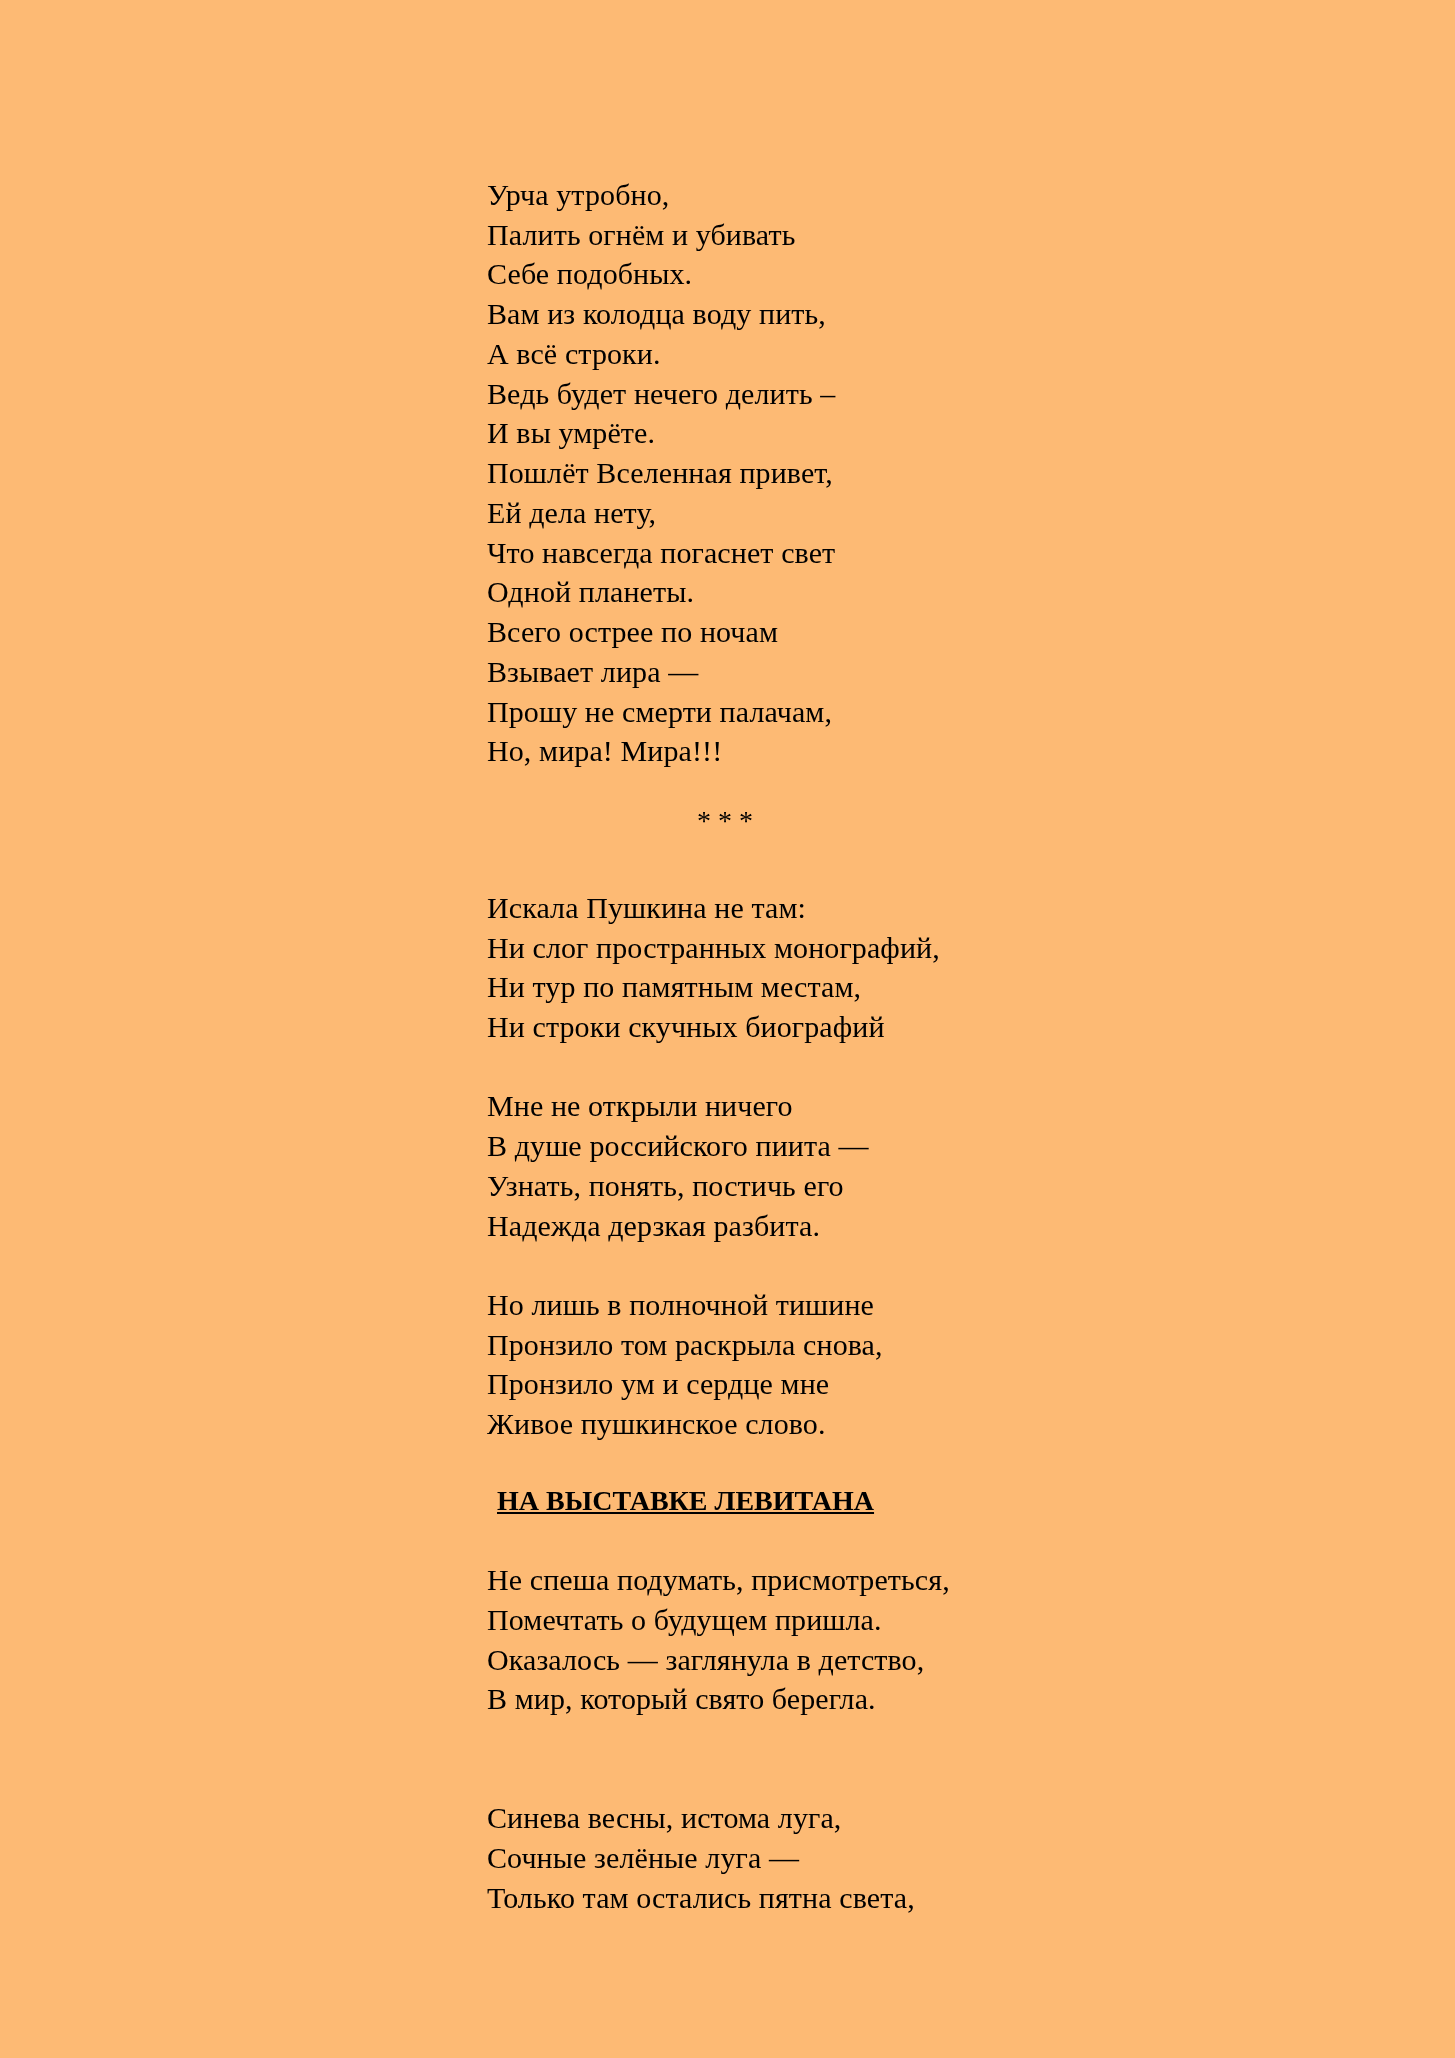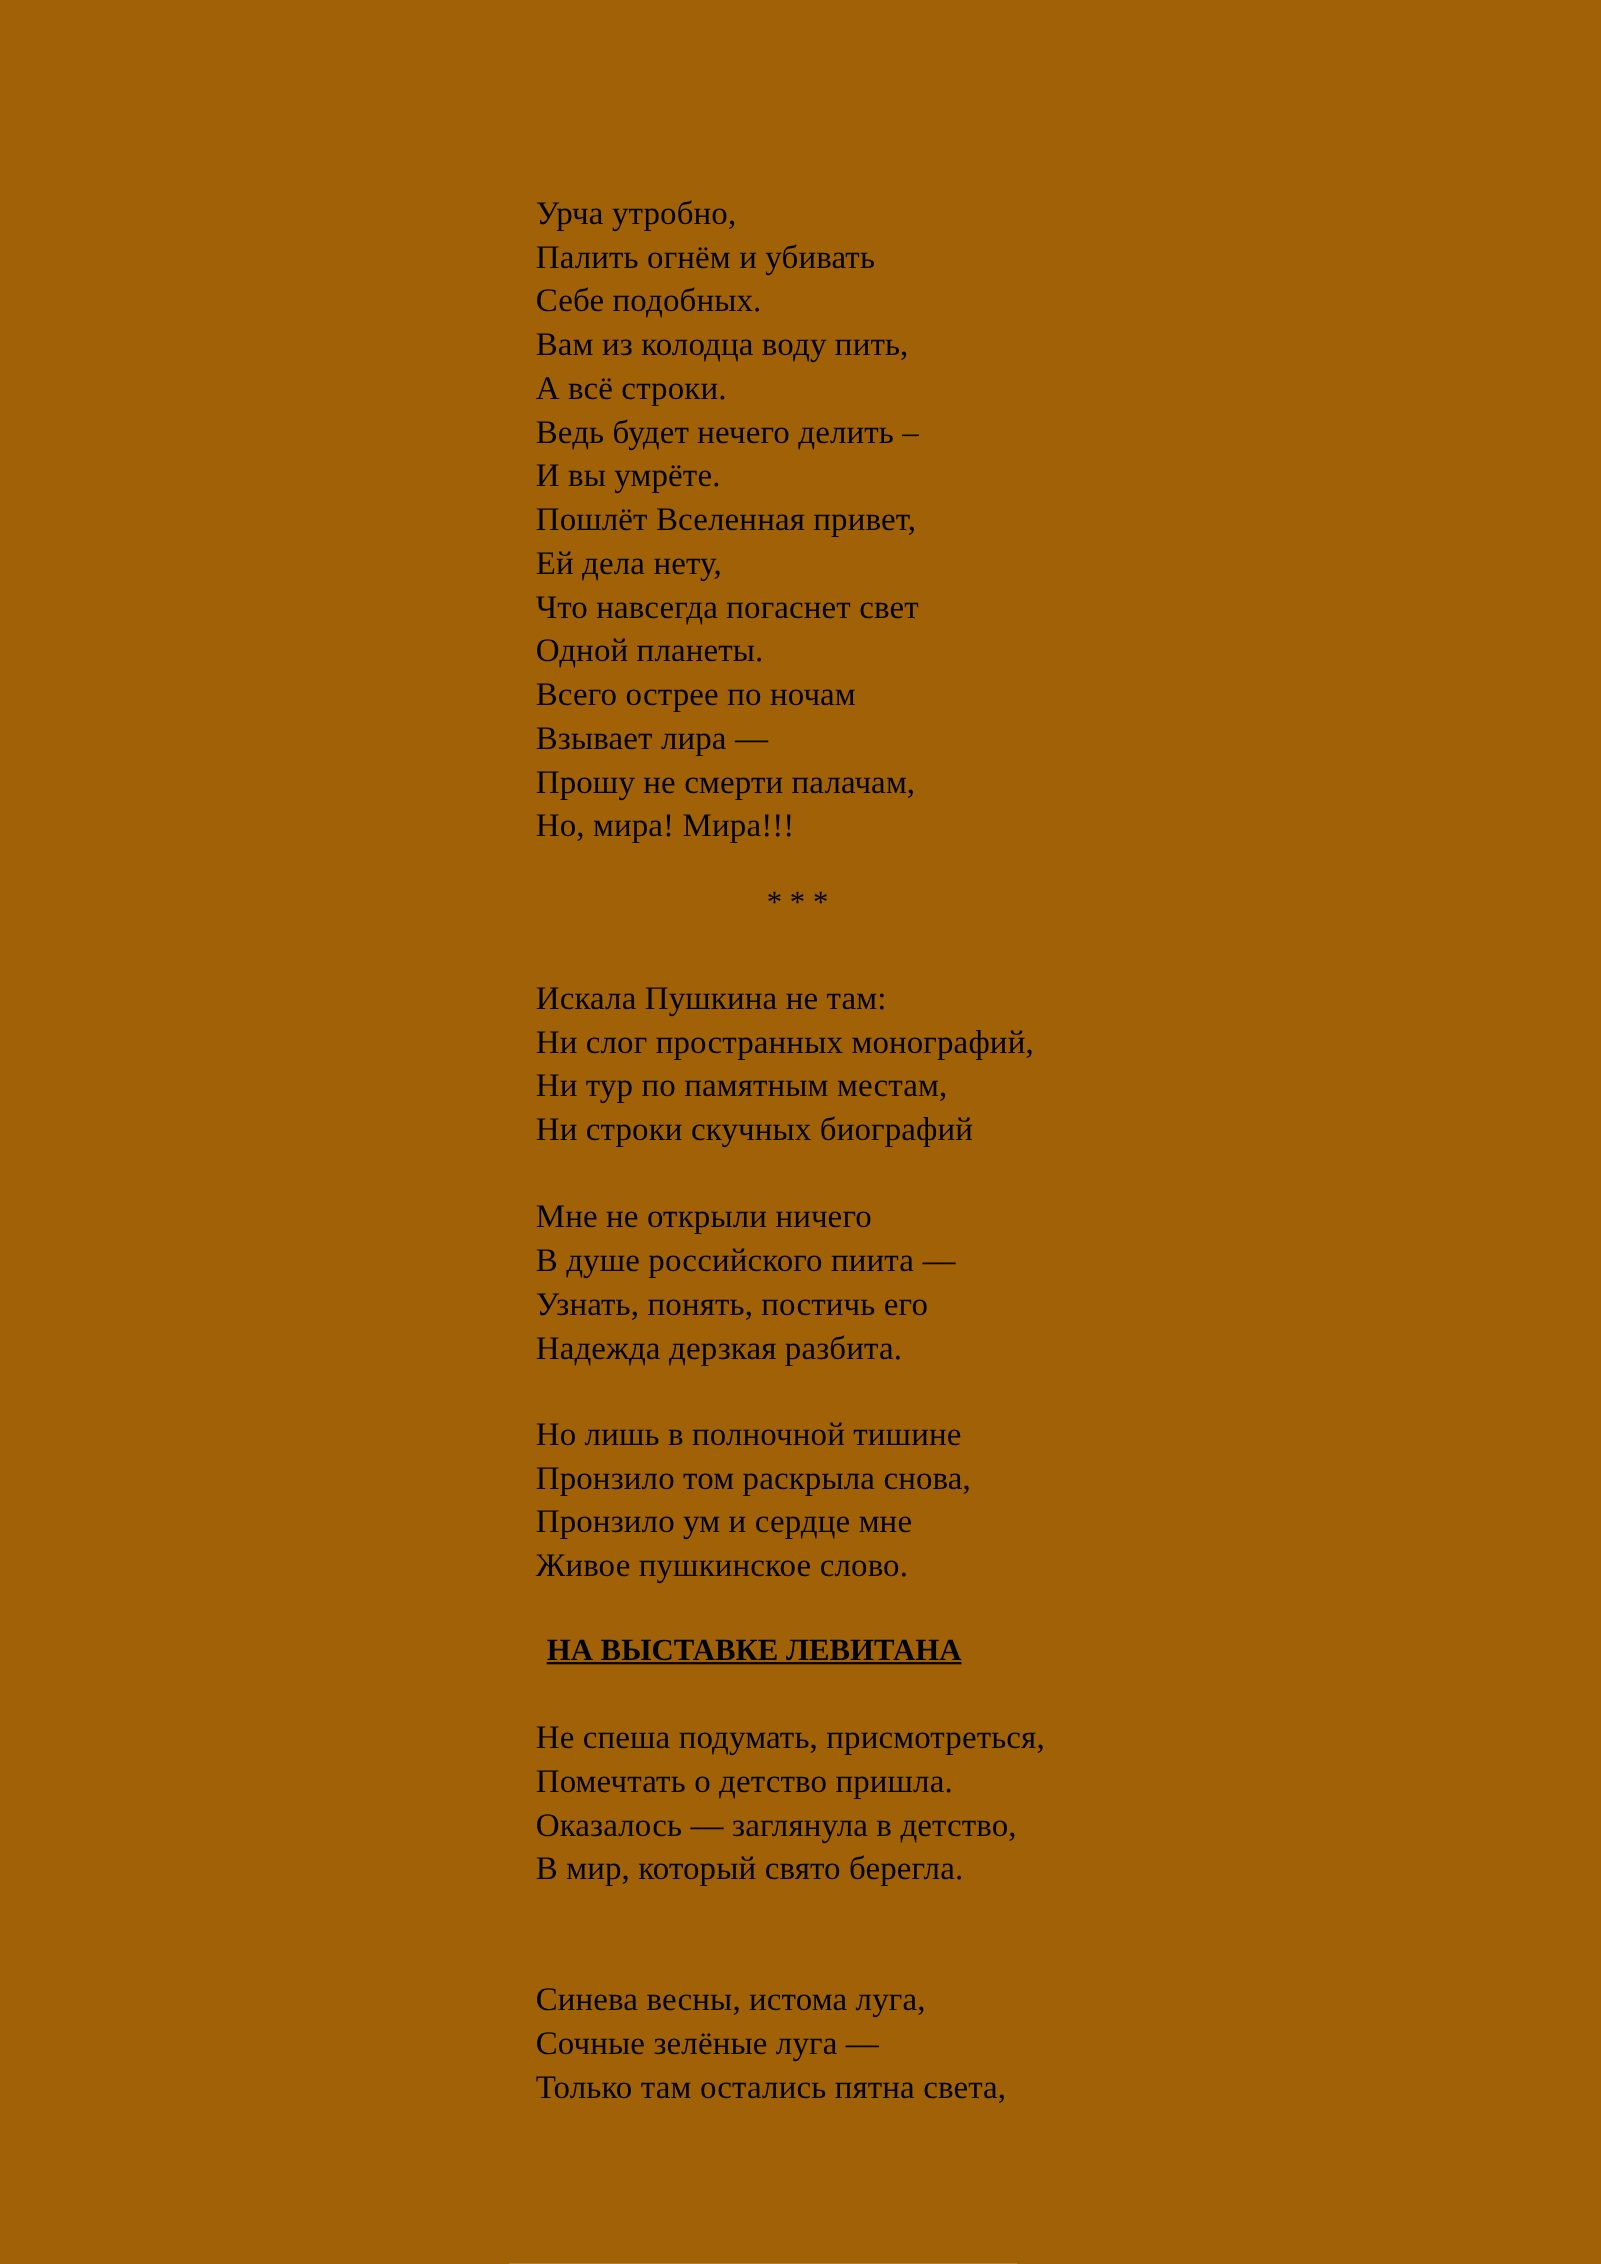--- a/index.html
+++ b/index.html
@@ -1,19 +1,19 @@
 <!DOCTYPE html>
 <html><head>
 <meta charset="utf-8">
 <style>
   html, body { margin: 0; padding: 0; background: #ffffff; }
   body { width: 1455px; height: 2058px; position: relative; overflow: hidden; }
   .page {
     position: absolute; left: 0; top: 0; width: 1455px; height: 2058px;
-    background: #a16207; color: #000000;
+    background: #fdba74; color: #000000;
     font-family: "Liberation Serif", "DejaVu Serif", serif;
   }
   .line {
     position: absolute; left: 487px;
     font-size: 30px; line-height: 30px; white-space: nowrap;
     letter-spacing: 0.1px;
   }
   .sep {
     position: absolute; left: 697px; top: 806px;
     font-size: 28px; line-height: 30px; white-space: nowrap;
@@ -62,21 +62,21 @@
     <div class="line" style="top:1290px">Но лишь в полночной тишине</div>
     <div class="line" style="top:1330px">Пронзило том раскрыла снова,</div>
     <div class="line" style="top:1369px">Пронзило ум и сердце мне</div>
     <div class="line" style="top:1409px">Живое пушкинское слово.</div>
   </div>
 
   <div>
     <div class="title">НА ВЫСТАВКЕ ЛЕВИТАНА</div>
 
     <div class="line" style="top:1565px">Не спеша подумать, присмотреться,</div>
-    <div class="line" style="top:1605px">Помечтать о детство пришла.</div>
+    <div class="line" style="top:1605px">Помечтать о будущем пришла.</div>
     <div class="line" style="top:1645px">Оказалось — заглянула в детство,</div>
     <div class="line" style="top:1684px">В мир, который свято берегла.</div>
 
     <div class="line" style="top:1803px">Синева весны, истома луга,</div>
     <div class="line" style="top:1843px">Сочные зелёные луга —</div>
     <div class="line" style="top:1883px">Только там остались пятна света,</div>
   </div>
 
 </div>
 

